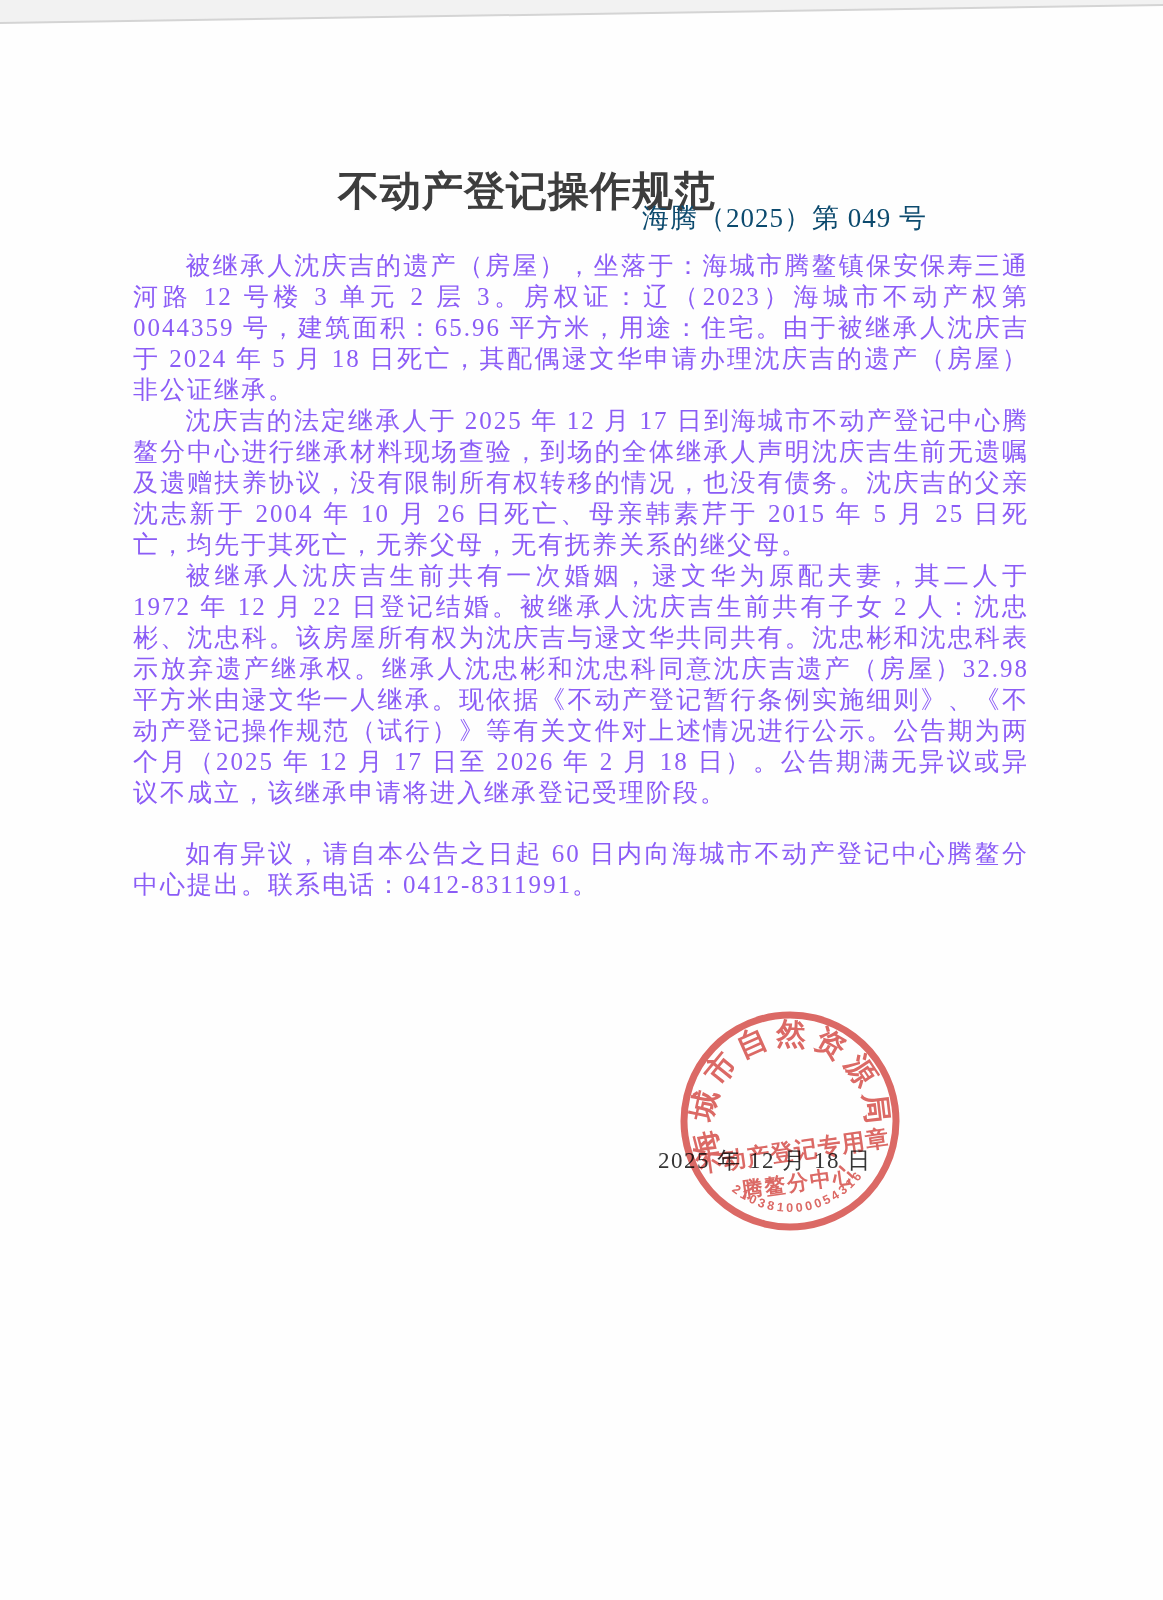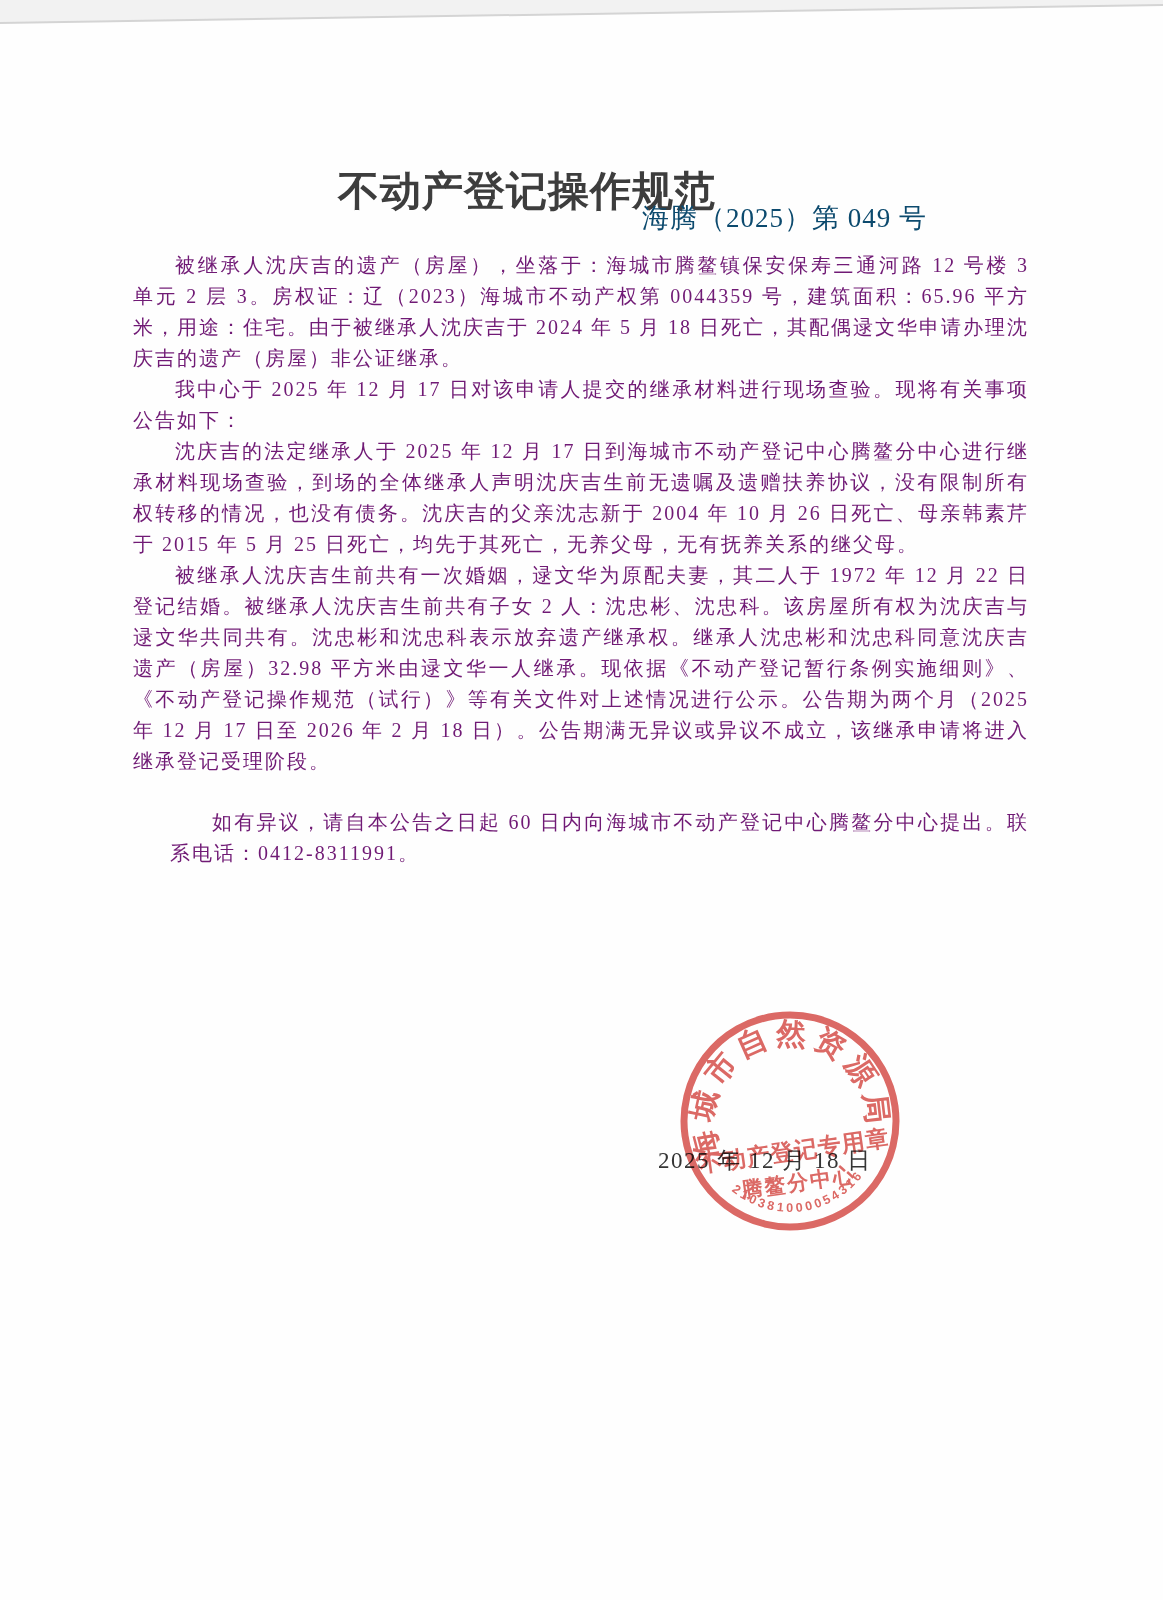--- a/index.html
+++ b/index.html
@@ -19,25 +19,25 @@
     font-weight:700;font-size:41px;line-height:46px;
     letter-spacing:1px;color:#3d3d3d;white-space:nowrap;
   }
   .doc-number{
     position:absolute;left:642px;top:202px;
     font-size:27px;line-height:32px;letter-spacing:1px;
     color:#0c4a6e;white-space:nowrap;
   }
   .body-text{
     position:absolute;left:133px;top:250px;width:896px;
-    font-size:20px;line-height:31px;letter-spacing:2px;
-    text-align:justify;color:#701a75;
+    font-size:25px;line-height:31px;letter-spacing:2px;
+    text-align:justify;color:#8b5cf6;
   }
   .body-text p{margin:0;text-indent:2.1em;}
-  .body-text p.gap-before{margin-top:30px;margin-left:37px;}
+  .body-text p.gap-before{margin-top:30px;}
   .signature-line{
     position:absolute;left:577px;top:1083px;
     font-size:23px;letter-spacing:1.5px;color:#353535;white-space:nowrap;z-index:2;
   }
   .date-line{
     position:absolute;left:658px;top:1145px;
     font-size:23px;letter-spacing:1.5px;color:#353535;white-space:nowrap;z-index:2;
   }
   .stamp{
     position:absolute;left:677px;top:1008px;width:226px;height:226px;
@@ -60,21 +60,20 @@
     <polygon points="0,0 1163,0 1163,5 0,23" fill="#f2f2f2"></polygon>
     <line x1="0" y1="23" x2="1163" y2="5" stroke="#d4d4d4" stroke-width="2"></line>
   </svg>
 
   <h1 class="doc-title">不动产登记操作规范</h1>
 
   <div class="doc-number">海腾（2025）第 049 号</div>
 
   <div class="body-text">
     <p>被继承人沈庆吉的遗产（房屋），坐落于：海城市腾鳌镇保安保寿三通河路 12 号楼 3 单元 2 层 3。房权证：辽（2023）海城市不动产权第 0044359 号，建筑面积：65.96 平方米，用途：住宅。由于被继承人沈庆吉于 2024 年 5 月 18 日死亡，其配偶逯文华申请办理沈庆吉的遗产（房屋）非公证继承。</p>
-    <p>我中心于 2025 年 12 月 17 日对该申请人提交的继承材料进行现场查验。现将有关事项公告如下：</p>
     <p>沈庆吉的法定继承人于 2025 年 12 月 17 日到海城市不动产登记中心腾鳌分中心进行继承材料现场查验，到场的全体继承人声明沈庆吉生前无遗嘱及遗赠扶养协议，没有限制所有权转移的情况，也没有债务。沈庆吉的父亲沈志新于 2004 年 10 月 26 日死亡、母亲韩素芹于 2015 年 5 月 25 日死亡，均先于其死亡，无养父母，无有抚养关系的继父母。</p>
     <p>被继承人沈庆吉生前共有一次婚姻，逯文华为原配夫妻，其二人于 1972 年 12 月 22 日登记结婚。被继承人沈庆吉生前共有子女 2 人：沈忠彬、沈忠科。该房屋所有权为沈庆吉与逯文华共同共有。沈忠彬和沈忠科表示放弃遗产继承权。继承人沈忠彬和沈忠科同意沈庆吉遗产（房屋）32.98 平方米由逯文华一人继承。现依据《不动产登记暂行条例实施细则》、《不动产登记操作规范（试行）》等有关文件对上述情况进行公示。公告期为两个月（2025 年 12 月 17 日至 2026 年 2 月 18 日）。公告期满无异议或异议不成立，该继承申请将进入继承登记受理阶段。</p>
     <p class="gap-before">如有异议，请自本公告之日起 60 日内向海城市不动产登记中心腾鳌分中心提出。联系电话：0412-8311991。</p>
   </div>
 
 
   <div class="date-line">2025 年 12 月 18 日</div>
 
   <div class="stamp">
     <svg viewBox="0 0 226 226">

